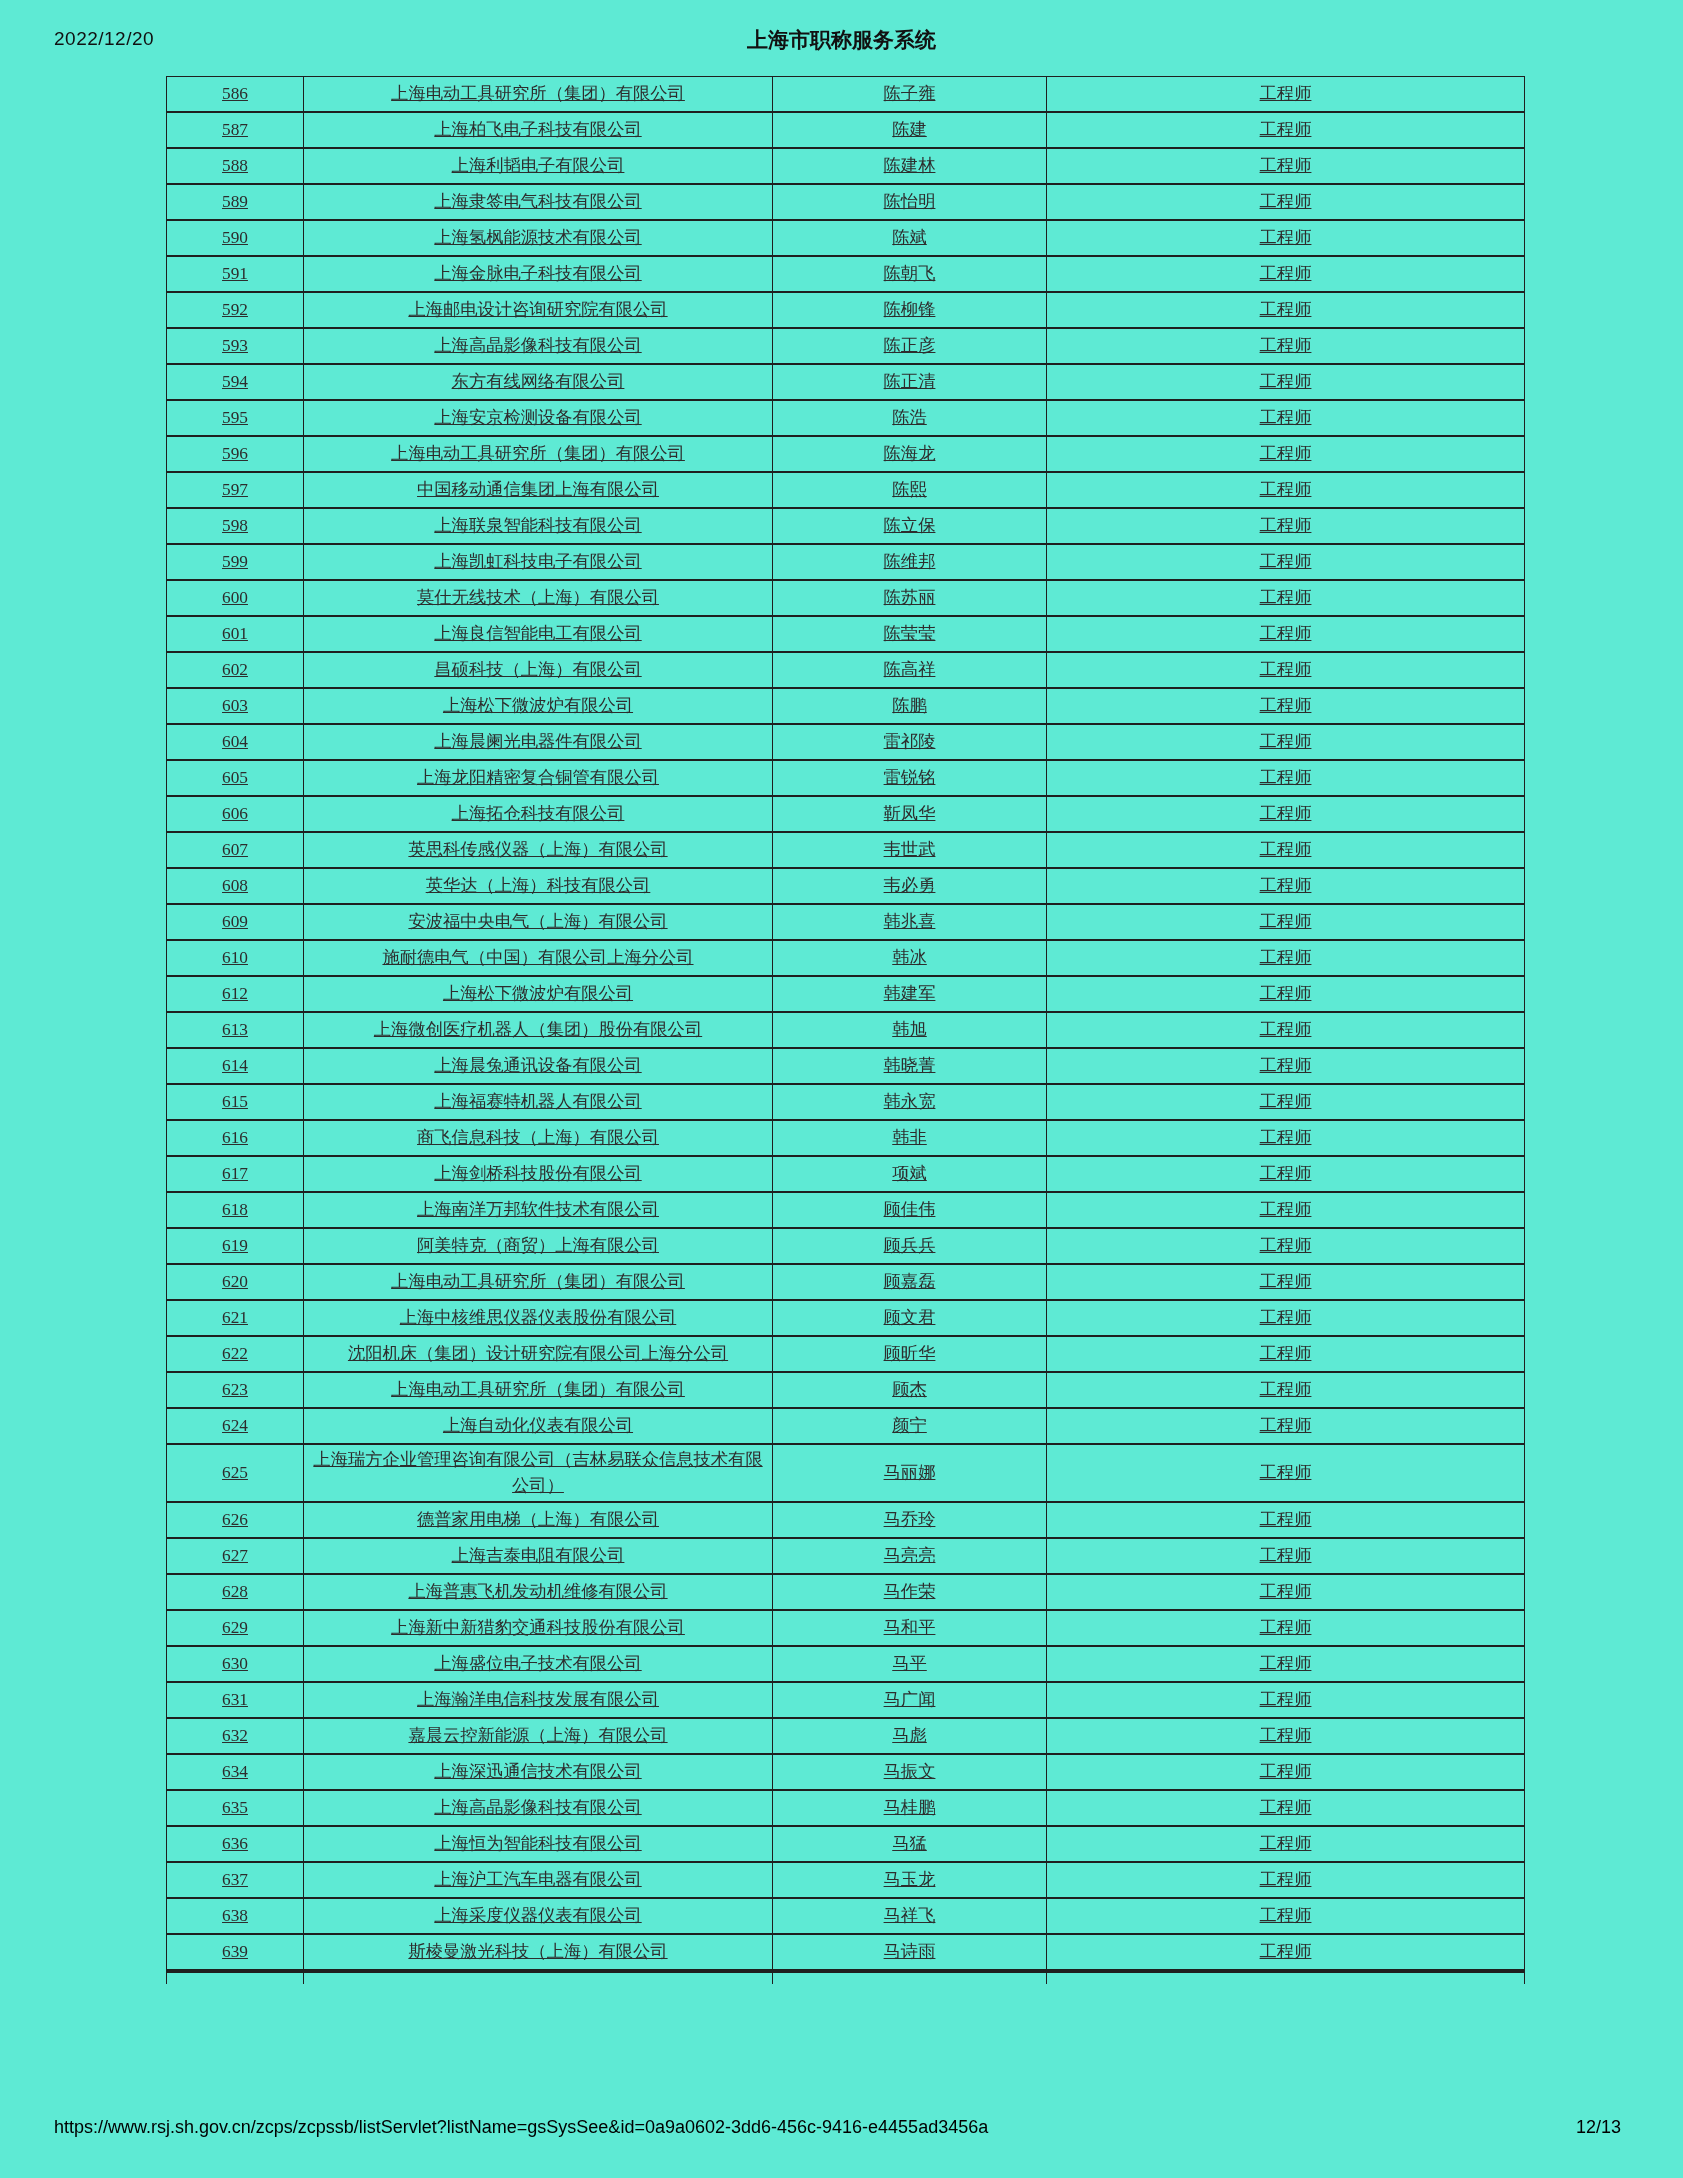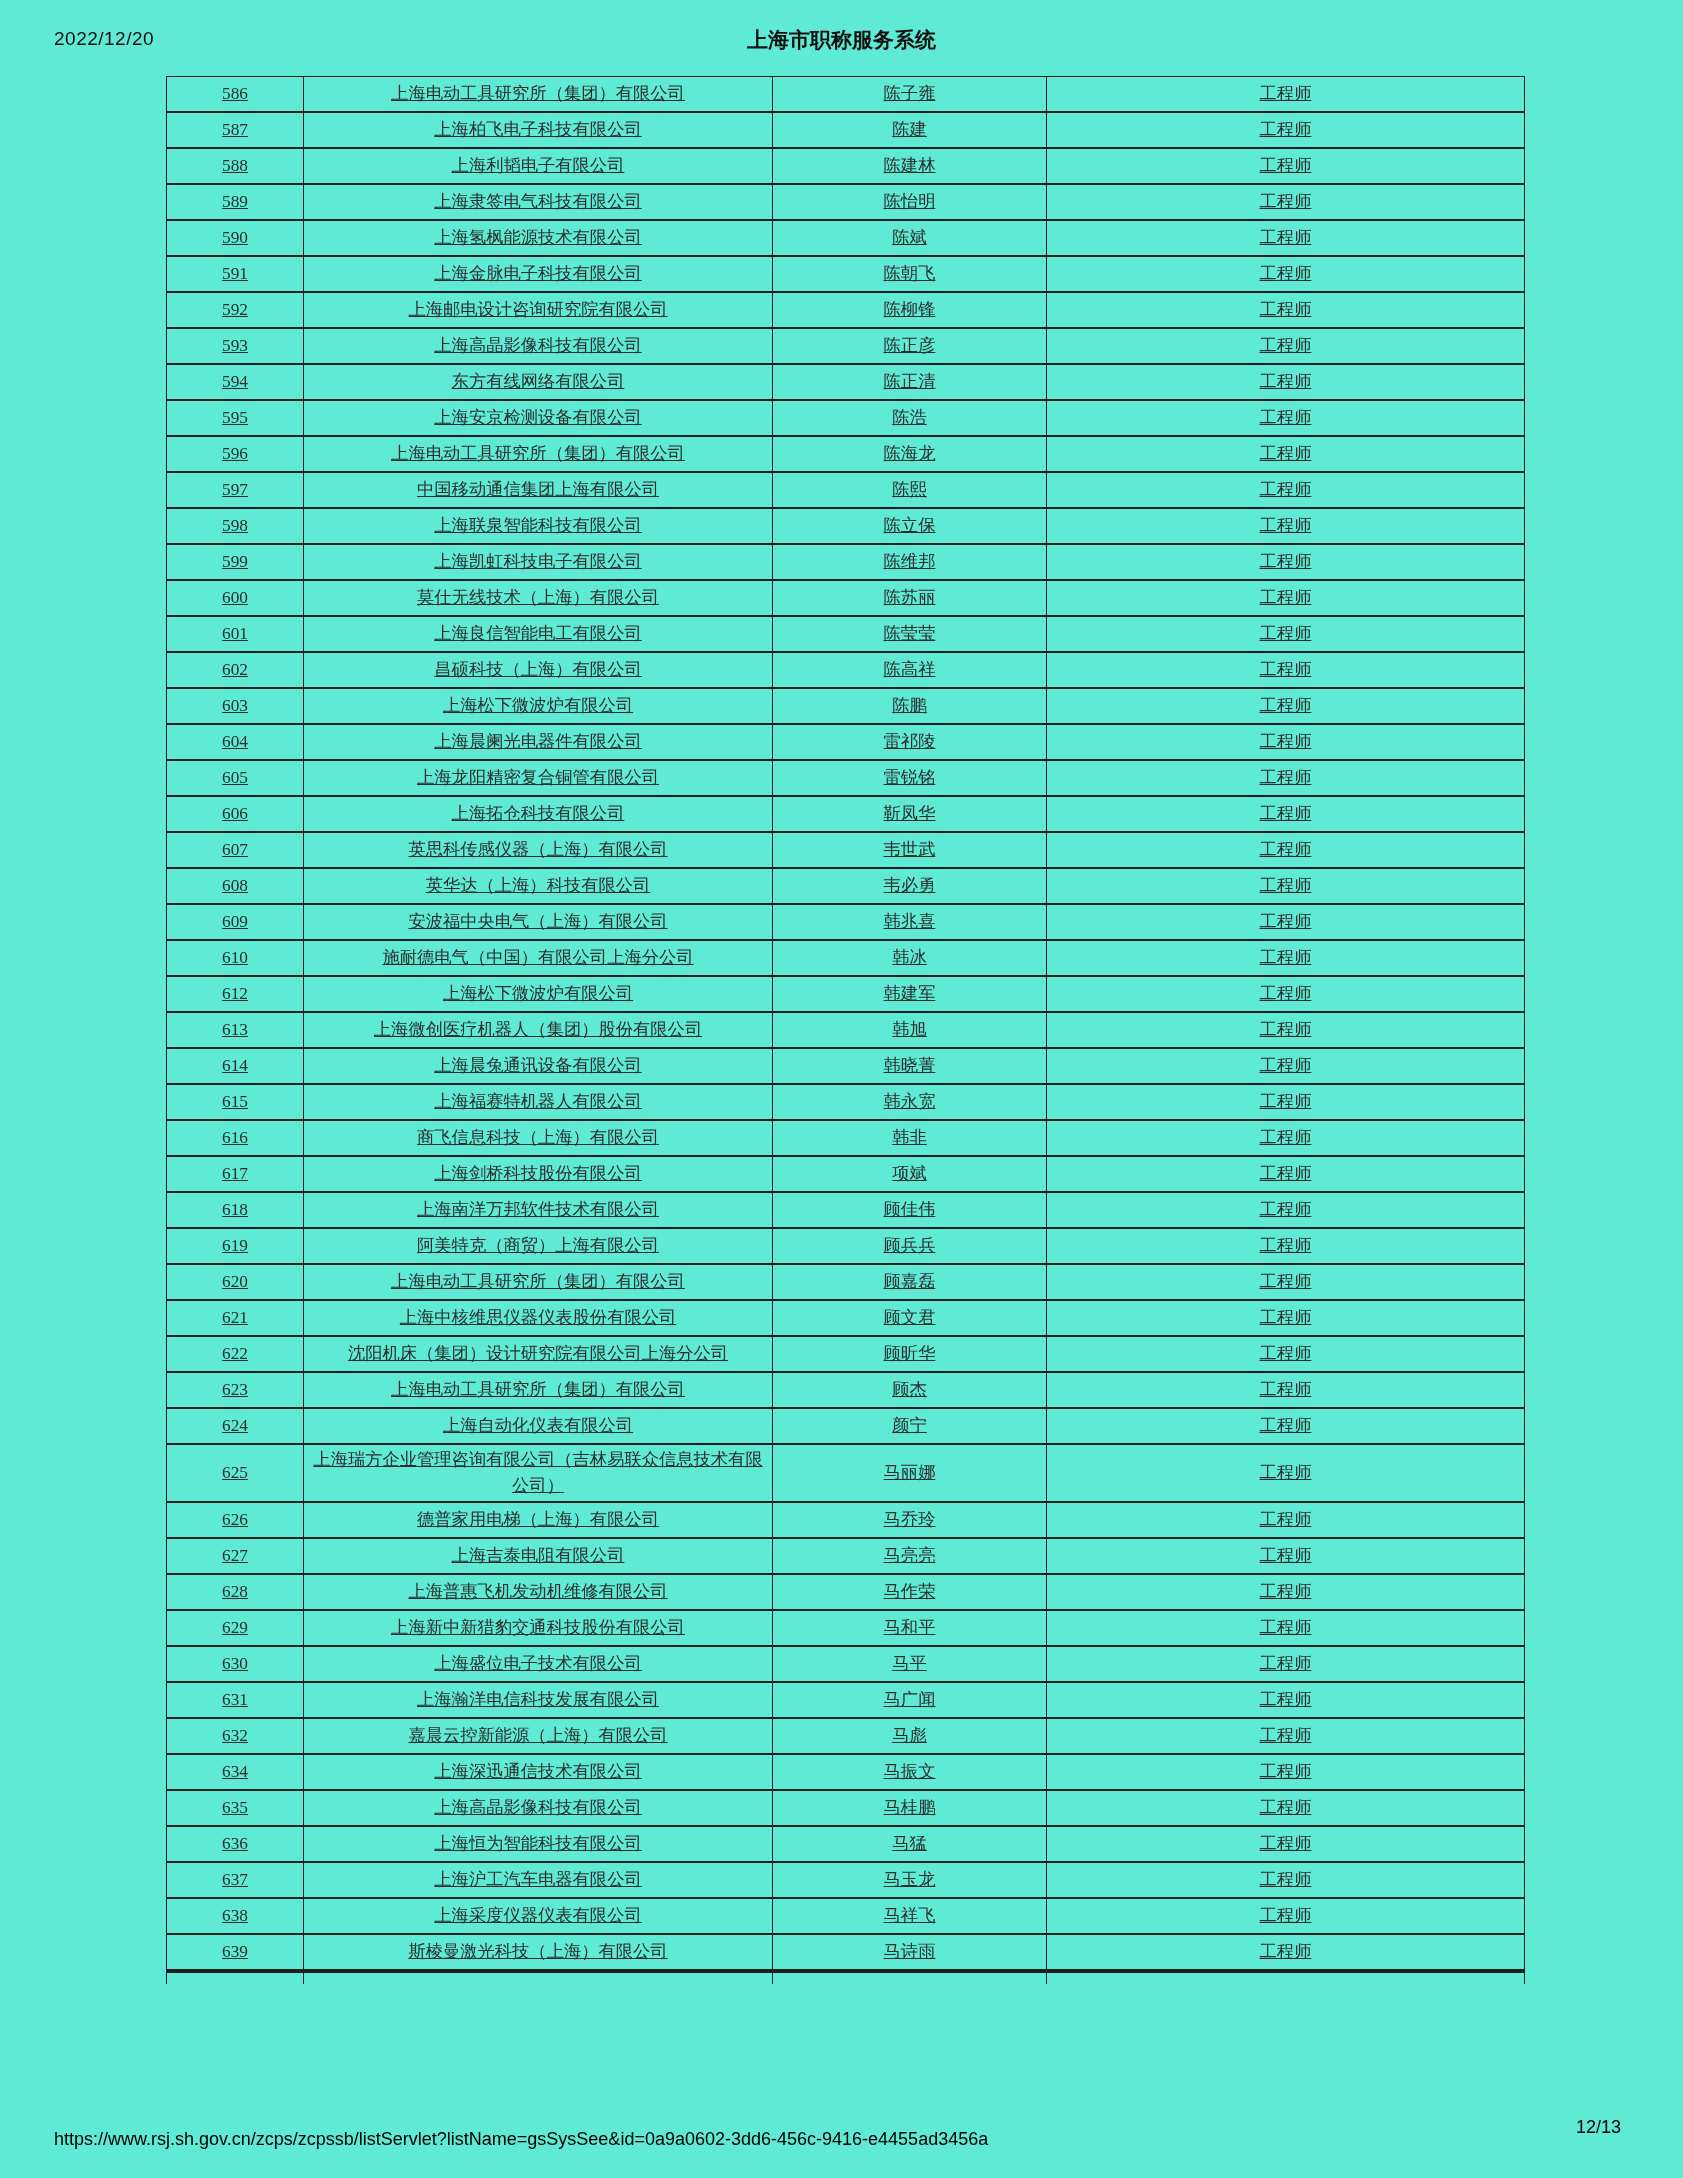--- a/index.html
+++ b/index.html
@@ -66,21 +66,21 @@
   col.c3 { width: 274px; }
   col.c4 { width: 478px; }
 
   
   .print-footer {
     position: absolute;
     left: 54px; right: 54px; top: 2117px; height: 26px;
     font-family: "Liberation Sans", "DejaVu Sans", sans-serif;
     font-size: 18px; color: #000000;
   }
-  .footer-url { position: absolute; left: 0; top: 12px; white-space: nowrap; }
+  .footer-url { position: absolute; left: 0; top: 0; white-space: nowrap; }
   .footer-page { position: absolute; right: 8px; top: 0; }
 </style>
 </head>
 <body>
 
 <div class="page">
 
   <div class="print-header">
     <span class="print-date">2022/12/20</span>
     <span class="print-title">上海市职称服务系统</span>

